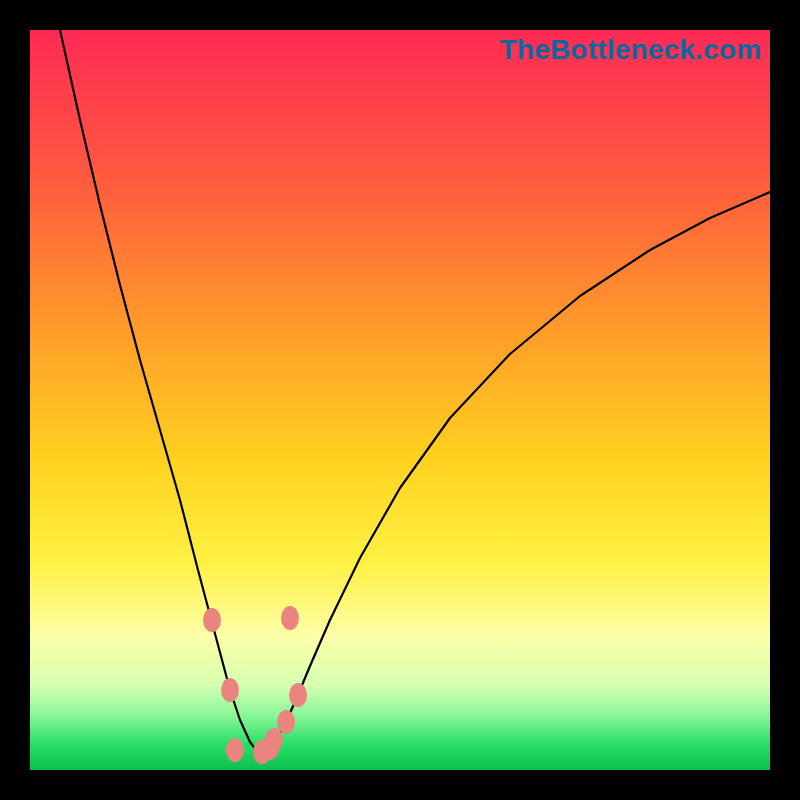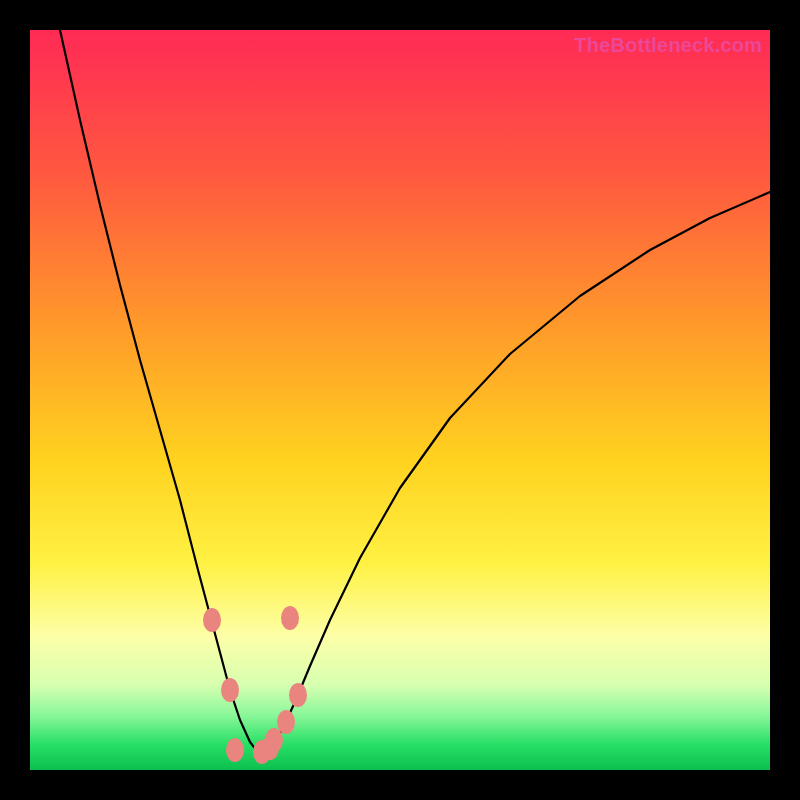--- a/index.html
+++ b/index.html
@@ -30,22 +30,22 @@
     position: absolute;
     left: 0;
     top: 0;
     width: 100%;
     height: 100%;
   }
   .watermark {
     position: absolute;
     top: 4px;
     right: 8px;
-    color: #ec4899;
-    font-size: 20px;
+    color: #0369a1;
+    font-size: 28px;
     font-weight: 600;
     letter-spacing: 0.2px;
     user-select: none;
   }
   svg.curve {
     position: absolute;
     left: 0;
     top: 0;
     width: 100%;
     height: 100%;

